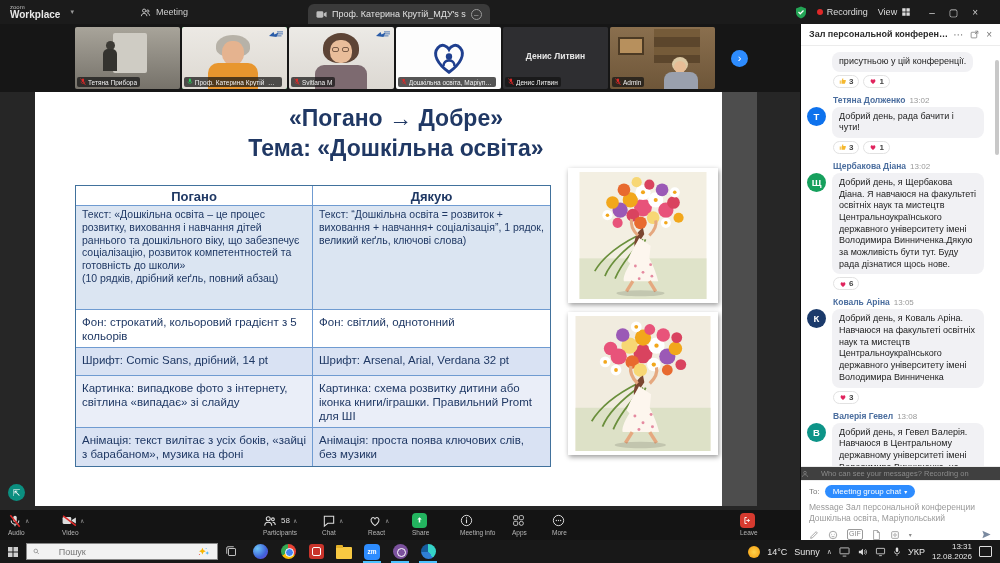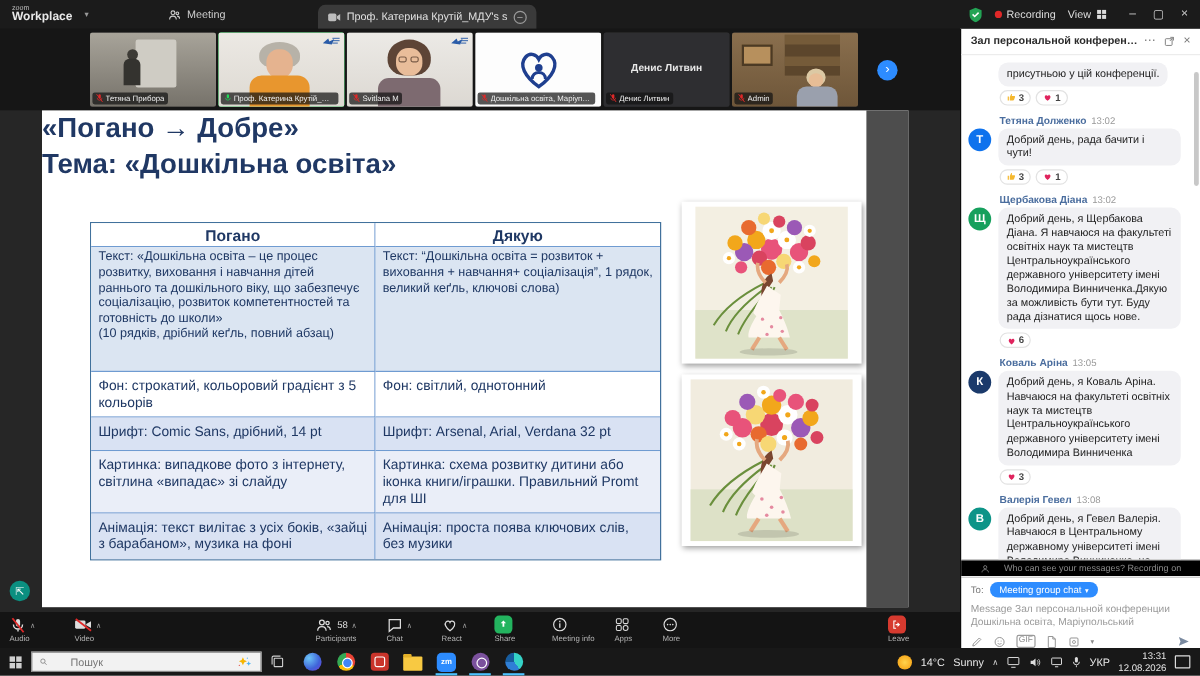--- a/index.html
+++ b/index.html
@@ -6,23 +6,23 @@
   html,body{width:1000px;height:563px;overflow:hidden}
   body{position:relative;font-family:"Liberation Sans",sans-serif;background:#1c1c1c;-webkit-font-smoothing:antialiased}
 
   
   .titlebar{position:absolute;left:0;top:0;width:1000px;height:24px;background:#1b1b1b;display:flex;align-items:center;color:#d6d6d6}
   .brand{display:flex;flex-direction:column;line-height:1;margin-left:10px;margin-right:4px}
   .brand .b1{font-size:6px;color:#bdbdbd}
   .brand .b2{font-size:10px;font-weight:bold;color:#e8e8e8}
   .caret{font-size:7px;color:#9a9a9a;margin:0 6px}
   .mtab{display:flex;align-items:center;gap:5px;font-size:9px;color:#cfcfcf;margin-left:60px}
-  .atab{display:flex;align-items:center;gap:5px;font-size:9px;color:#e0e0e0;background:#3a3a3a;border-radius:6px 6px 0 0;height:20px;padding:0 8px;margin-left:77px;align-self:flex-end}
+  .atab{display:flex;align-items:center;gap:5px;font-size:9px;color:#e0e0e0;background:#3a3a3a;border-radius:6px 6px 0 0;height:20px;padding:0 8px;margin-left:120px;align-self:flex-end}
   .minus-badge{width:11px;height:11px;border:1px solid #9a9a9a;border-radius:50%;display:flex;align-items:center;justify-content:center;font-size:8px;color:#bbb}
-  .tb-right{margin-left:auto;display:flex;align-items:center;gap:10px;margin-right:10px}
+  .tb-right{margin-left:auto;display:flex;align-items:center;gap:10px;margin-right:22px}
   .rec{display:flex;align-items:center;gap:4px;font-size:9px;color:#ddd}
   .rec-dot{width:6px;height:6px;border-radius:50%;background:#e02828}
   .view{display:flex;align-items:center;gap:4px;font-size:9px;color:#ddd}
   .winc{font-size:10px;color:#cfcfcf;display:flex;gap:14px;margin-left:8px}
 
   
   .strip{position:absolute;left:0;top:24px;width:800px;height:68px;background:#161616}
   .tiles{position:absolute;left:75px;top:3px;display:flex;gap:2px}
   .tile{position:relative;width:105px;height:62px;background:#2c2c2c;overflow:hidden;border-radius:2px}
   .tile.active{outline:2px solid #23d959;outline-offset:-2px}
@@ -52,21 +52,21 @@
   .sc6 .shelf{position:absolute;left:44px;top:2px;width:46px;height:34px;background:#5c462c;box-shadow:inset 0 8px 0 #755b39,inset 0 18px 0 #5c462c,inset 0 26px 0 #755b39}
   .sc6 .pic{position:absolute;left:8px;top:10px;width:26px;height:18px;background:#b7905d;border:2px solid #4c3a24}
   .sc6 .phead{position:absolute;left:62px;top:30px;width:16px;height:15px;border-radius:50%;background:#dcc9a4}
   .sc6 .pface{position:absolute;left:64px;top:34px;width:12px;height:12px;border-radius:50%;background:#e7bd96}
   .sc6 .pbody{position:absolute;left:54px;top:45px;width:34px;height:17px;border-radius:8px 8px 0 0;background:#9aa0ad}
 
   
   .content{position:absolute;left:0;top:92px;width:800px;height:418px;background:#262626}
   .slide{position:absolute;left:35px;top:0;width:722px;height:414px;background:#ffffff}
   .side-band{position:absolute;left:722px;top:0;width:35px;height:414px;background:#4d4d4d}
-  .s-title{color:#203864;font-weight:bold;font-size:23px;line-height:1.3}
+  .s-title{margin-top:12px;text-align:center;color:#203864;font-weight:bold;font-size:23px;line-height:1.3}
   .ptable{position:absolute;left:40px;top:93px;width:476px;border:1px solid #41719c;font-size:10.5px;color:#1f3864}
   .prow{display:flex}
   .pcell{width:50%;padding:2px 6px;border-right:1px solid #6f9bd1;border-bottom:1px solid #6f9bd1;white-space:pre-line;line-height:1.22}
   .pcell:last-child{border-right:none}
   .prow:last-child .pcell{border-bottom:none}
   .phead-row .pcell{font-weight:bold;text-align:center;font-size:13px;background:#fff;height:20px;padding-top:3px}
   .r1{height:104px}.r2{height:38px}.r3{height:28px}.r4{height:52px}.r5{height:38px}
   .band1{background:#dbe5f2}.band2{background:#ffffff}.band3{background:#d9e2f3}.band4{background:#eaeef8}.band5{background:#d9e2f3}
   .r2 .pcell,.r3 .pcell,.r4 .pcell,.r5 .pcell{font-size:11.5px;padding-top:5px}
   .photo{position:absolute;background:#fff;padding:4px;box-shadow:1px 2px 5px rgba(0,0,0,.4)}
@@ -95,21 +95,21 @@
   .m-meta{margin-left:26px;font-size:8px;color:#999;margin-bottom:2px}
   .m-name{font-size:8.5px;font-weight:bold;color:#4a6d9e;margin-right:4px}
   .m-row{display:flex;align-items:flex-start;gap:6px}
   .av{width:19px;height:19px;border-radius:50%;color:#fff;font-size:9.5px;font-weight:bold;display:flex;align-items:center;justify-content:center;flex:none}
   .av-sp{width:19px;flex:none}
   .av-blue{background:#0e72ed}.av-green{background:#16a05d}.av-navy{background:#1b3a6b}.av-teal{background:#0d9488}
   .bubble{background:#f1f1f4;border-radius:8px;padding:4px 7px;font-size:9px;line-height:1.3;color:#222;max-width:152px}
   .reacts{margin:3px 0 0 26px;display:flex;gap:4px}
   .chip{display:inline-flex;align-items:center;gap:2px;border:1px solid #e2e2e2;background:#fff;border-radius:9px;padding:1px 5px;font-size:8px;color:#444}
   .c-scroll{position:absolute;right:1px;top:14px;width:4px;height:95px;border-radius:2px;background:#c8c8c8}
-  .notice{height:15px;background:#000000;border-top:1px solid #ececec;border-bottom:1px solid #ececec;display:flex;align-items:center;justify-content:center;gap:12px;font-size:7.5px;color:#8a8a8a}
+  .notice{height:15px;background:#404040;border-top:1px solid #ececec;border-bottom:1px solid #ececec;display:flex;align-items:center;justify-content:flex-start;gap:12px;font-size:7.5px;color:#8a8a8a}
   .compose{padding:4px 8px 0 8px}
   .to-row{display:flex;align-items:center;gap:5px}
   .to-lb{font-size:8px;color:#777}
   .to-pill{background:#2d8cff;color:#fff;font-size:8px;border-radius:10px;padding:2px 8px;display:flex;align-items:center;gap:3px}
   .ph-input{margin-top:4px;font-size:8.5px;line-height:1.35;color:#9a9a9a;height:24px;overflow:hidden}
   .c-tools{display:flex;align-items:center;gap:9px;margin-top:3px;color:#8a8a8a}
   .gif{font-size:7px;border:1px solid #9a9a9a;border-radius:2px;padding:0 1px;line-height:1.2}
   .send{margin-left:auto}
 
   

